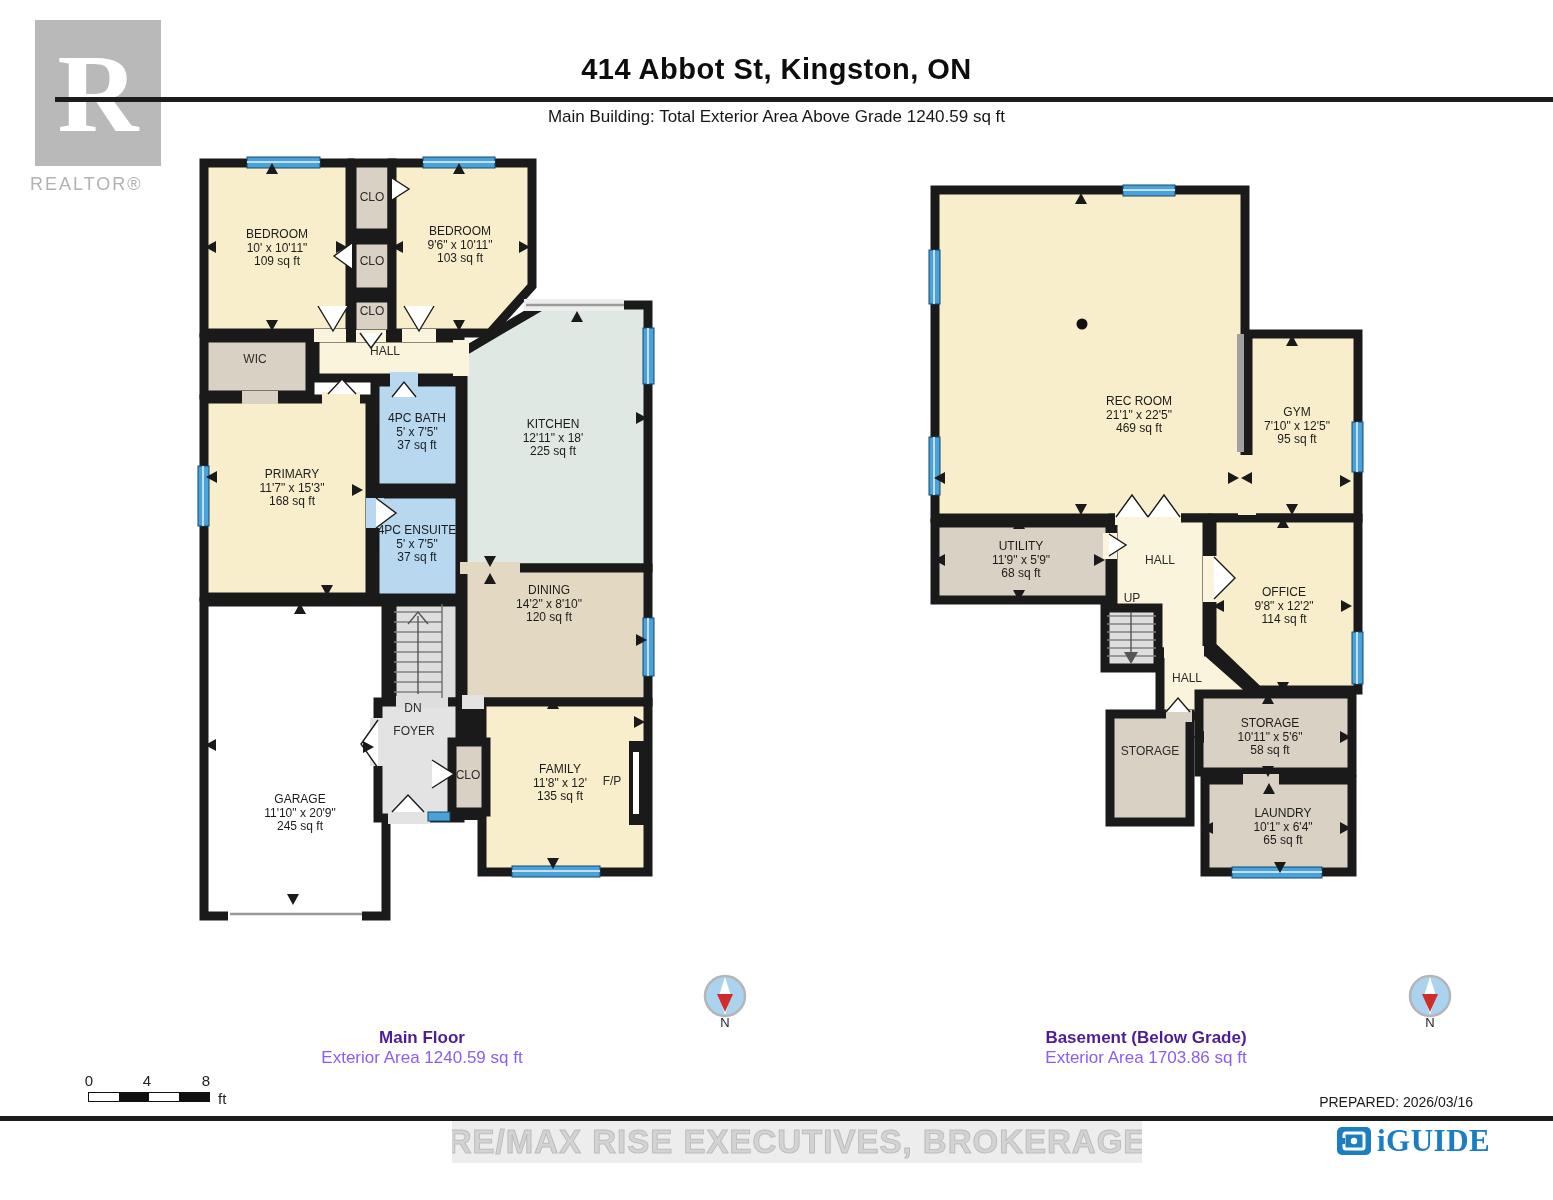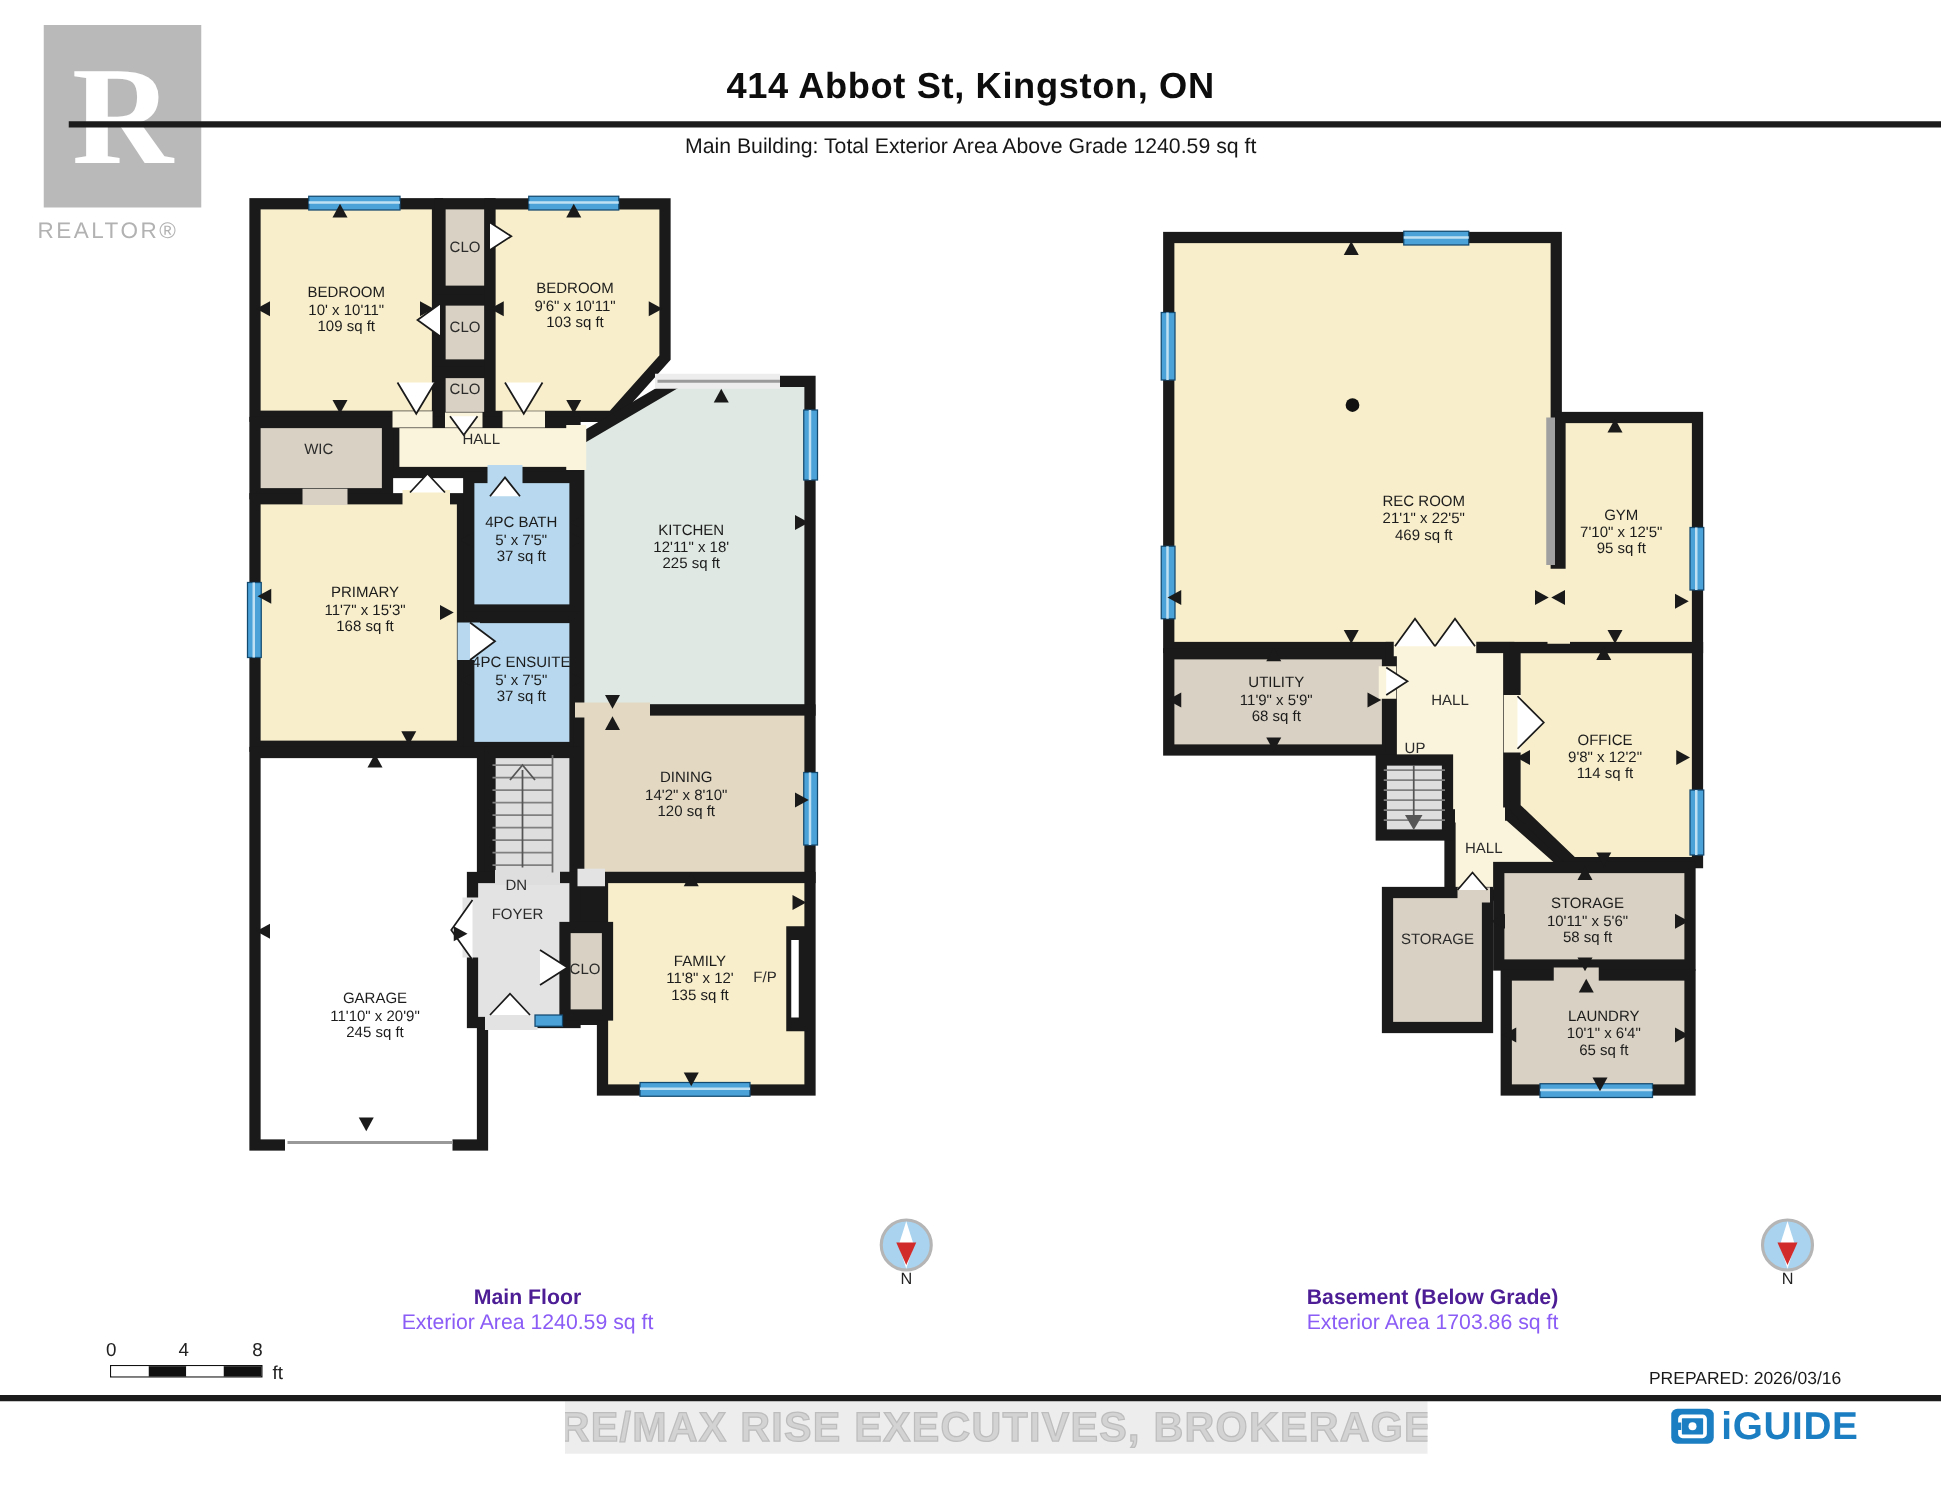--- a/index.html
+++ b/index.html
@@ -42,21 +42,21 @@
   .prepared{position:absolute;top:1094px;left:1293px;width:180px;text-align:right;
             font-size:14px;color:#1a1a1a;z-index:2;}
   .rule-bottom{position:absolute;top:1116px;left:0;right:0;height:5px;background:#1c1c1c;z-index:3;}
   .watermark{position:absolute;left:452px;top:1121px;width:690px;height:42px;z-index:1;
              display:flex;align-items:center;justify-content:center;background:rgba(231,231,231,.75);
              font-size:33px;font-weight:bold;letter-spacing:1px;color:#d3d3d3;
              -webkit-text-stroke:1px #bdbdbd;white-space:nowrap;overflow:hidden;}
   .disclaimer{position:absolute;left:5px;top:1131px;width:1260px;font-size:17px;color:#101010;z-index:2;}
   .iguide{position:absolute;left:1336px;top:1123px;display:flex;align-items:center;z-index:2;}
   .iguide .mark{width:36px;height:36px;}
-  .iguide .wordmark{font-size:31px;font-weight:bold;color:#1b7ec2;letter-spacing:.5px;margin-left:5px;}
+  .iguide .wordmark{font-size:31px;font-weight:bold;color:#1b7ec2;letter-spacing:.5px;margin-left:5px;font-family:Liberation Serif, serif;}
 </style>
 </head>
 <body>
 
 <div id="page">
 
   <div class="realtor">
     <div class="block">
         <span>R</span>
       </div>
@@ -307,21 +307,21 @@
   <div class="rlabel" style="left:417px;top:544px">
     <div>4PC ENSUITE</div>
     <div>5' x 7'5"</div>
     <div>37 sq ft</div>
   </div>
   <div class="rlabel" style="left:292px;top:488px">
     <div>PRIMARY</div>
     <div>11'7" x 15'3"</div>
     <div>168 sq ft</div>
   </div>
-  <div class="rlabel" style="left:549px;top:636px">
+  <div class="rlabel" style="left:549px;top:604px">
     <div>DINING</div>
     <div>14'2" x 8'10"</div>
     <div>120 sq ft</div>
   </div>
   <div class="rlabel sm" style="left:413px;top:709px">
     <div>DN</div>
   </div>
   <div class="rlabel sm" style="left:414px;top:732px">
     <div>FOYER</div>
   </div>

